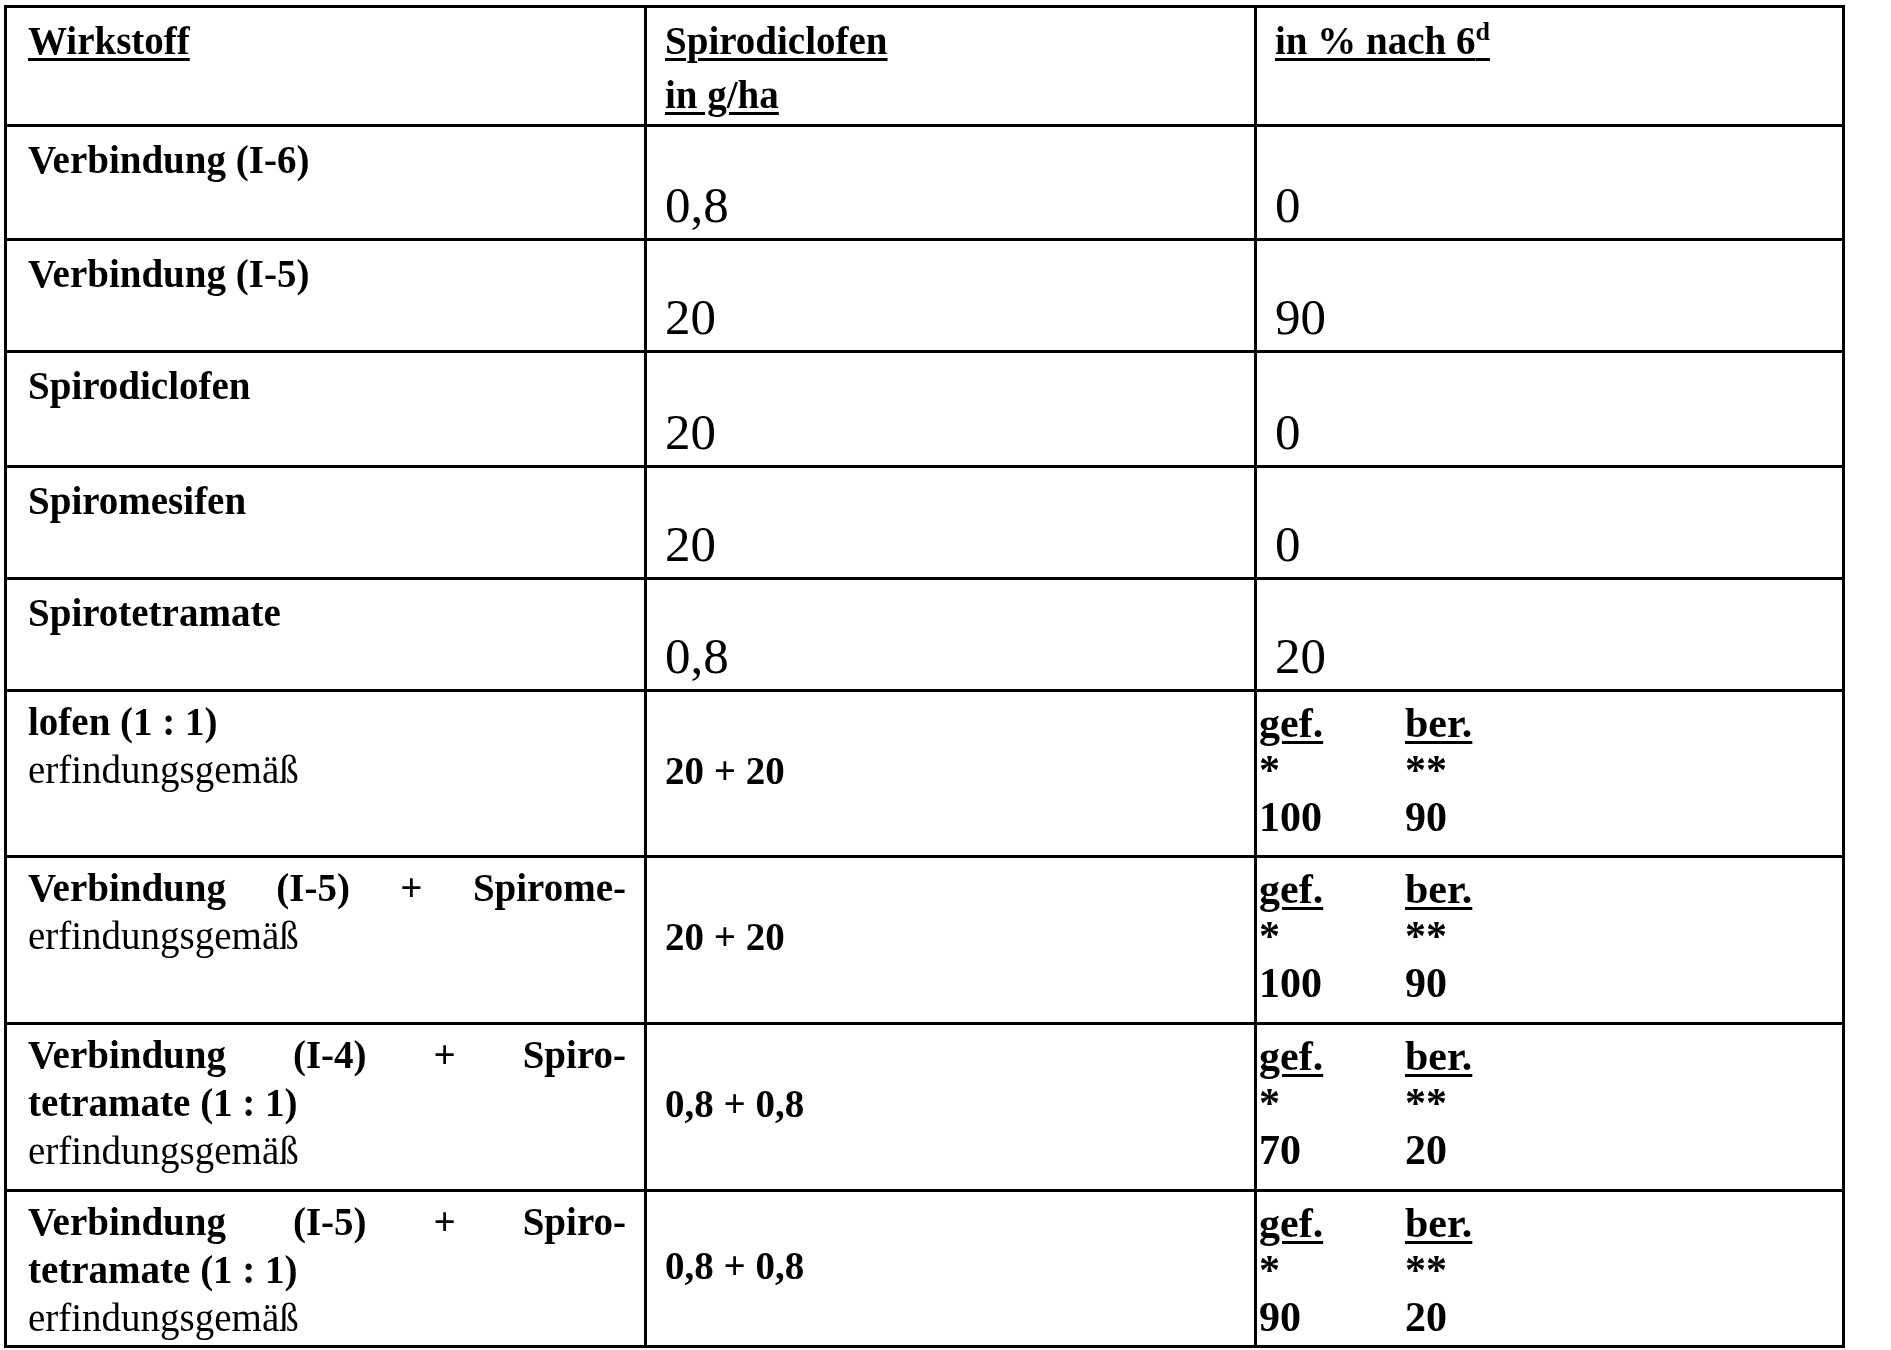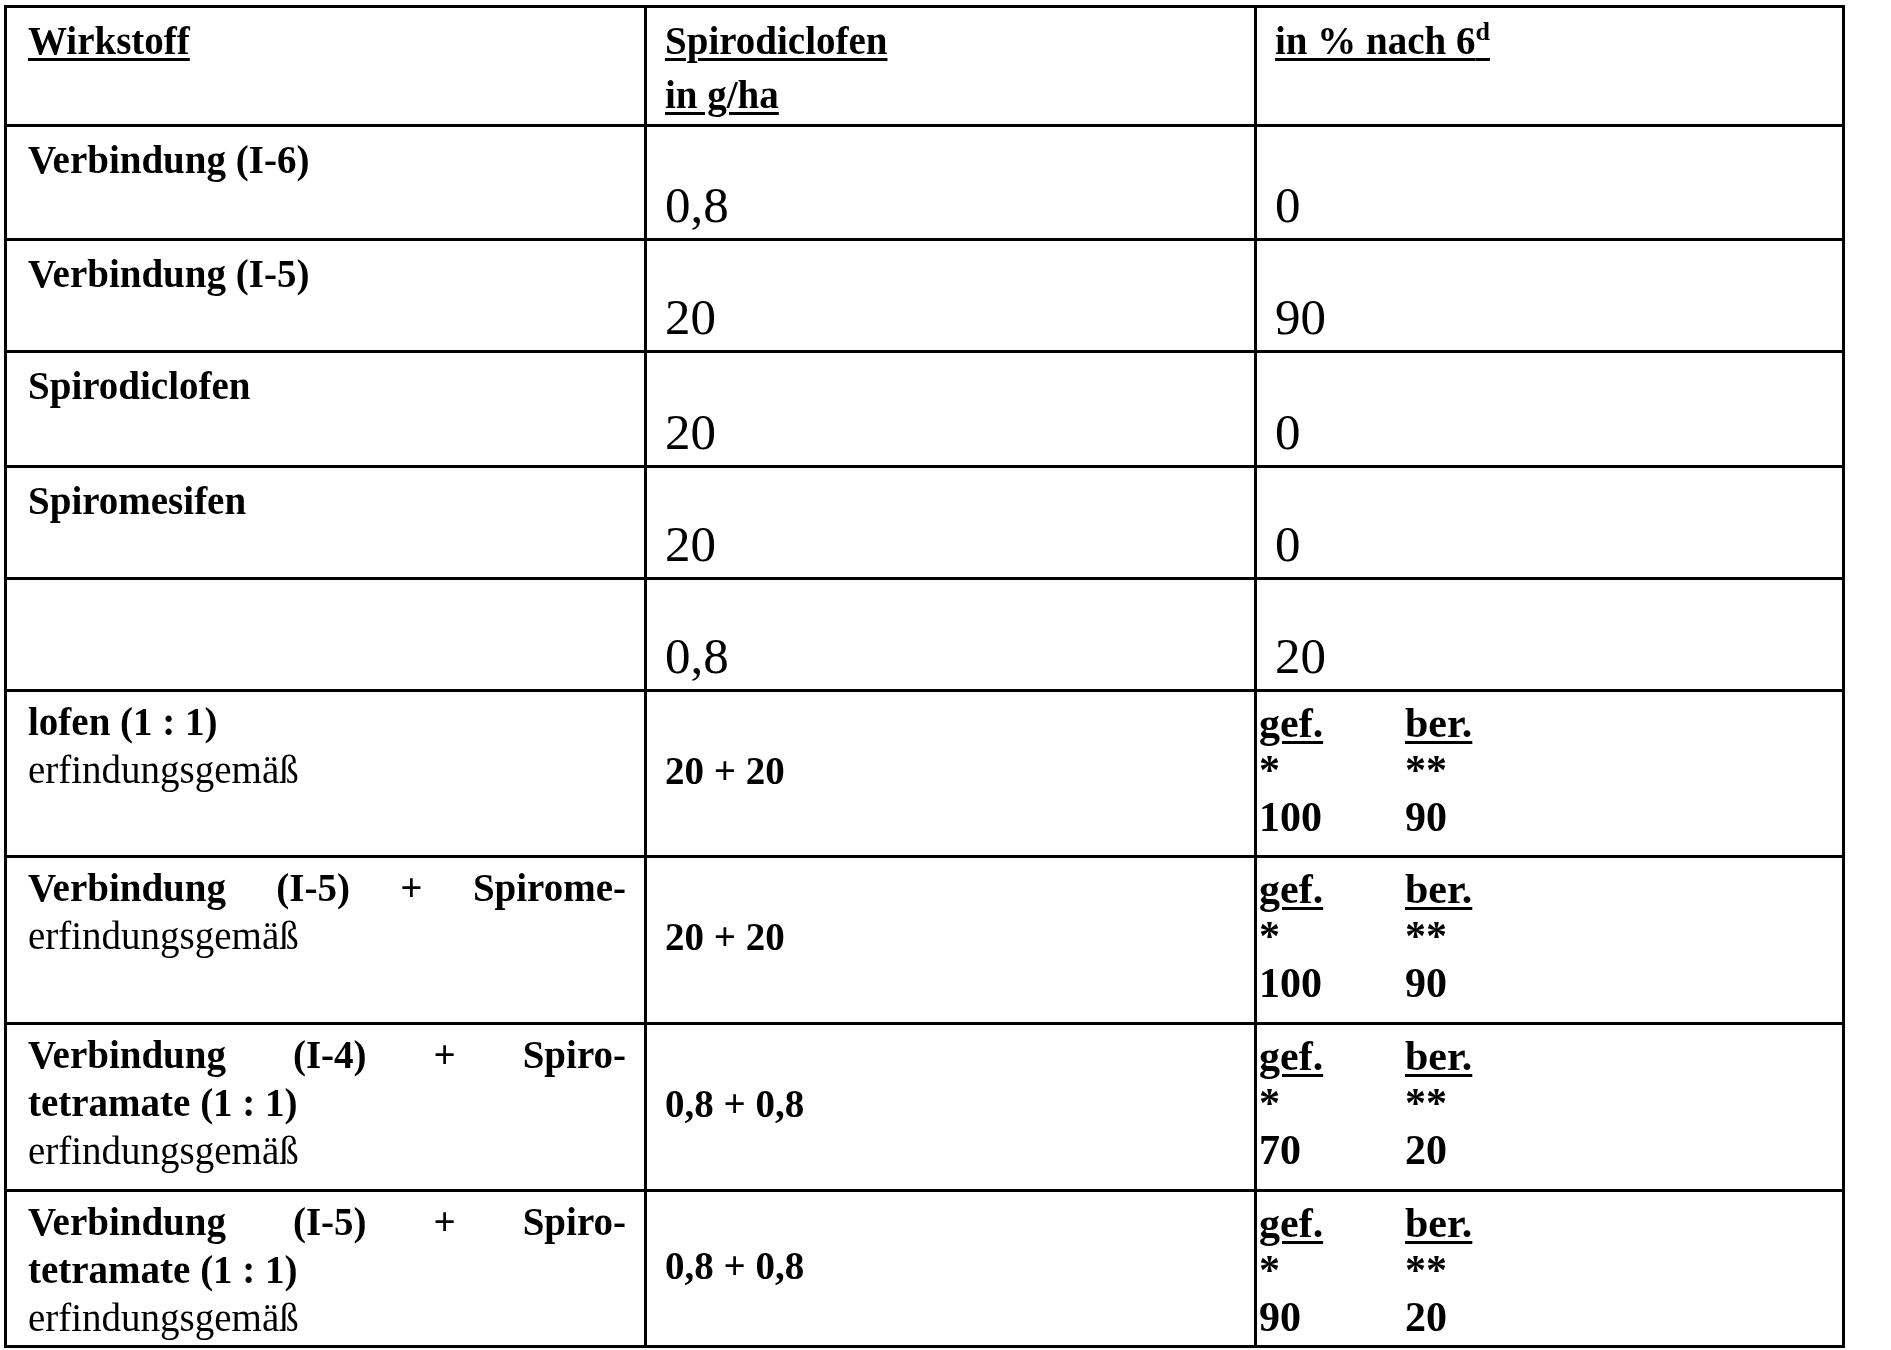--- a/index.html
+++ b/index.html
@@ -90,20 +90,23 @@
       </div>
     <div class="cell c2">
         <div class="val-bottom">20</div>
       </div>
     <div class="cell c3">
         <div class="val-bottom">0</div>
       </div>
   </div>
 
   <div class="row" style="top:569px;height:112px;">
+    <div class="cell c1">
+        <div class="name-single">Spirotetramate</div>
+      </div>
     <div class="cell c2">
         <div class="val-bottom">0,8</div>
       </div>
     <div class="cell c3">
         <div class="val-bottom">20</div>
       </div>
   </div>
 
   <div class="row" style="top:681px;height:166px;">
     <div class="cell c1">

